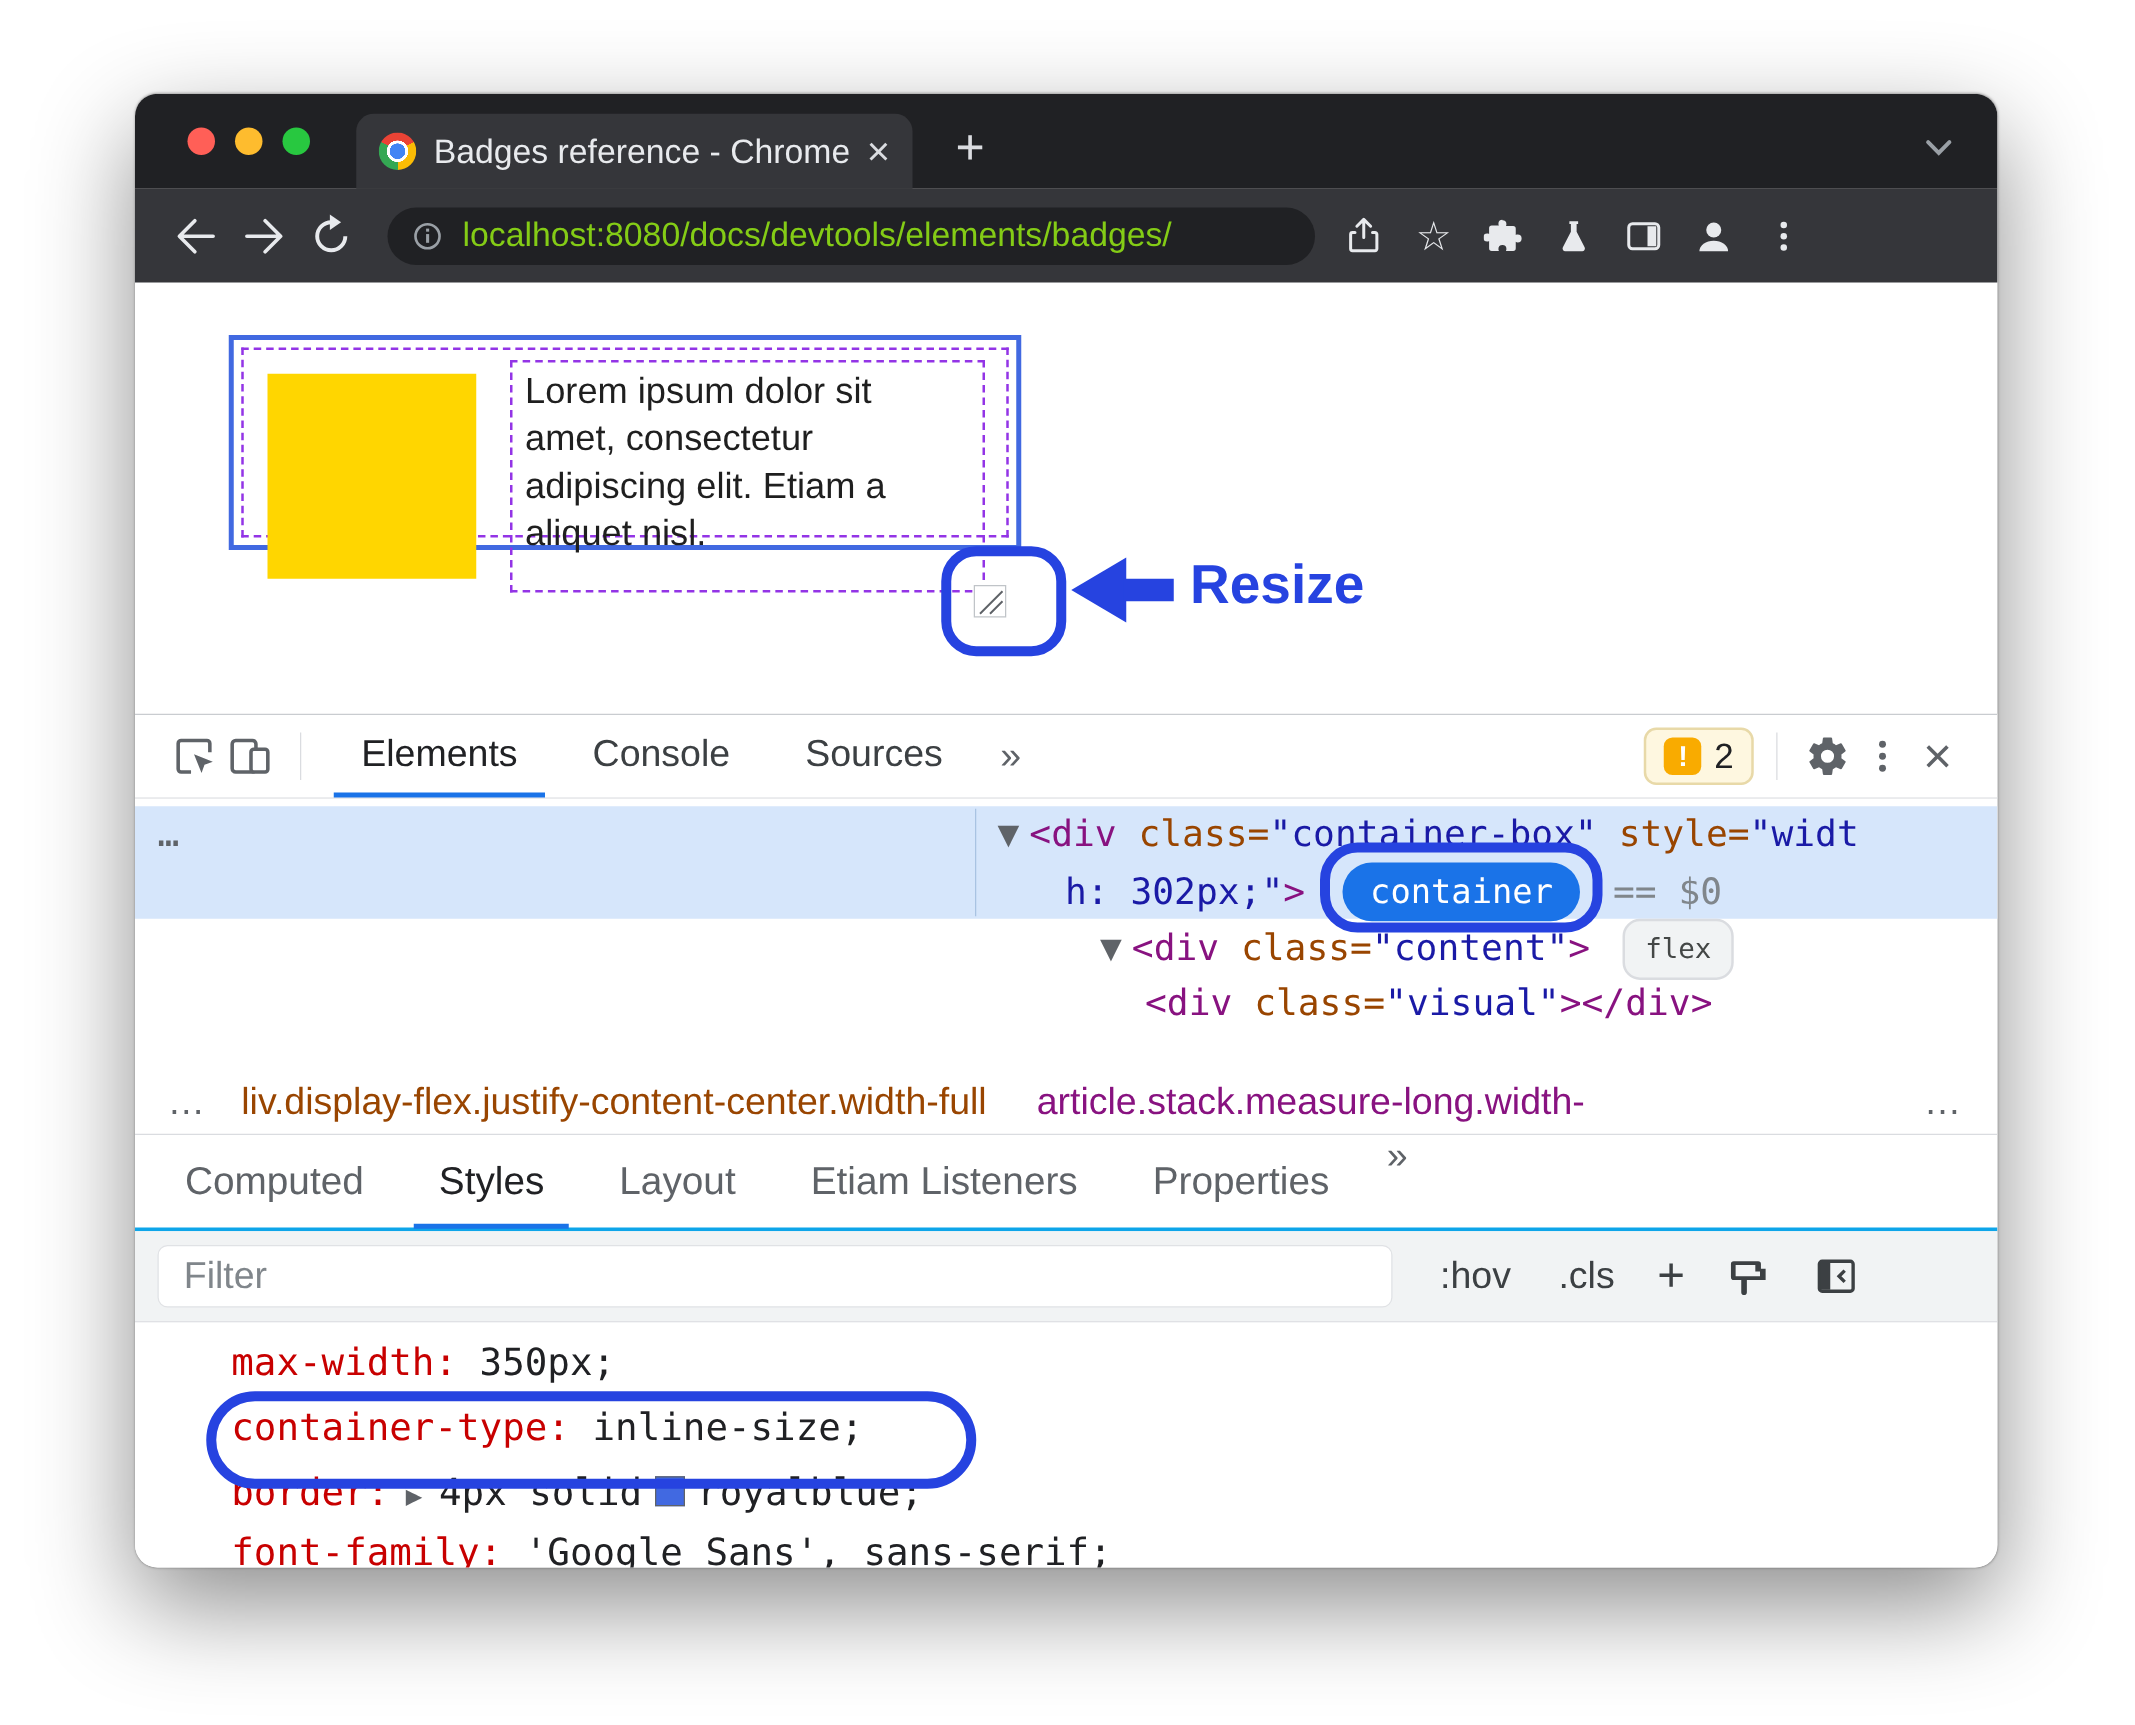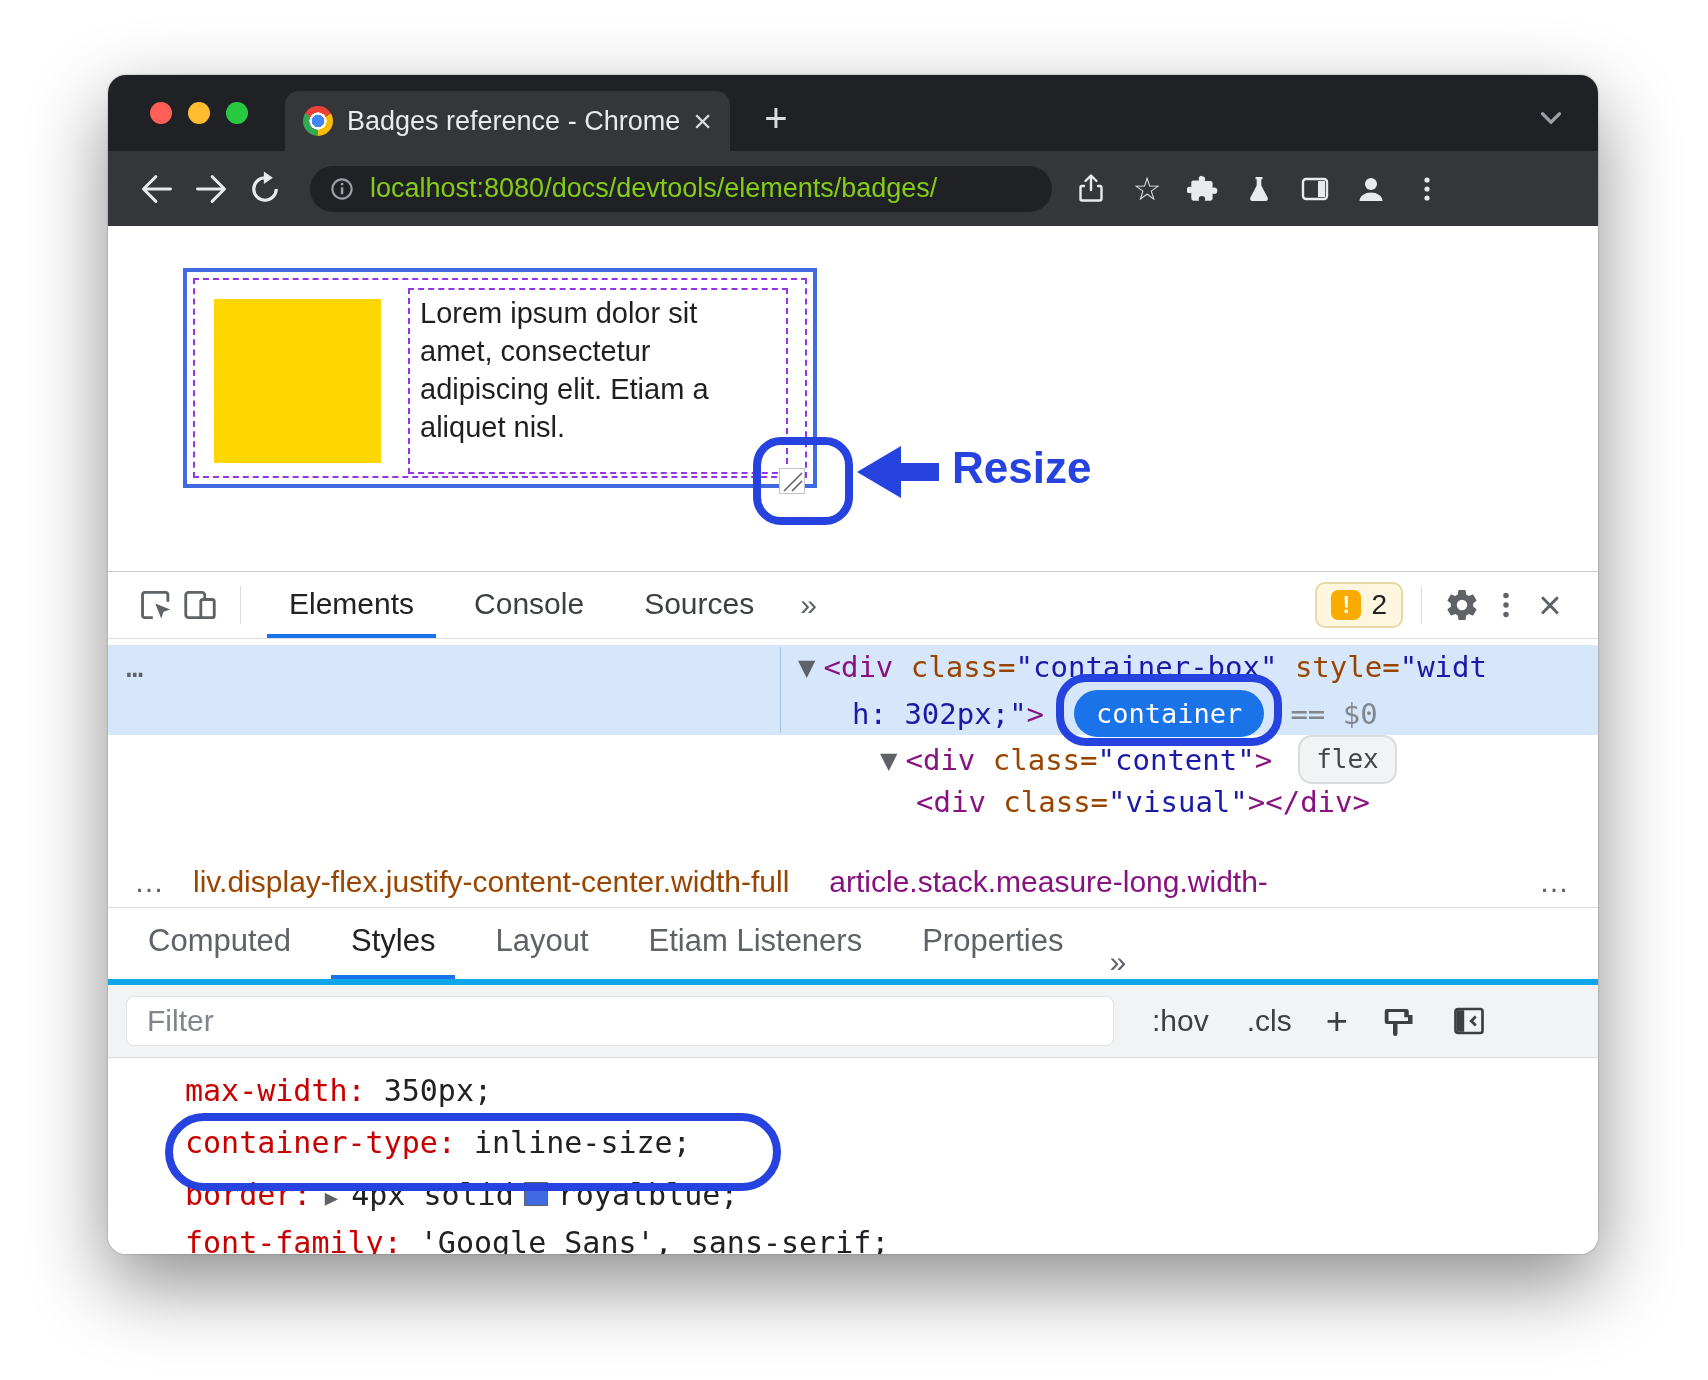--- a/index.html
+++ b/index.html
@@ -33,21 +33,21 @@
             display:flex; align-items:center; padding:0 30px; }
   .nav-btn { width:38px; height:38px; display:flex; align-items:center; justify-content:center; margin-right:16px; flex:0 0 auto; }
   .urlbar { flex:0 0 742px; height:46px; border-radius:23px; background:#202124; display:flex;
             align-items:center; padding:0 18px; margin:0 22px 0 10px; overflow:hidden; gap:14px; }
   .url-text { color:#84cc16; font-size:27px; white-space:nowrap; }
   .nav-right { display:flex; align-items:center; gap:22px; }
   .nav-right > div { width:34px; height:34px; display:flex; align-items:center; justify-content:center; }
   .star-glyph { color:#e8eaed; font-size:32px; line-height:32px; }
 
   
-  .demo-box { position:absolute; left:75px; top:193px; width:634px; height:220px;
+  .demo-box { position:absolute; left:75px; top:193px; width:634px; height:172px;
               border:4px solid #4169e1; background:#ffffff; }
   .flex-overlay { position:absolute; left:6px; top:6px; right:6px; bottom:6px;
                   border:2px dashed #9334e6; pointer-events:none; }
   .yellow-square { position:absolute; left:27px; top:27px; width:167px; height:164px; background:#ffd600; }
   .text-block { position:absolute; left:221px; top:16px; width:380px; height:186px;
                 border:2px dashed #9334e6; padding:4px 10px; font-size:29px; line-height:38px; color:#1f1f1f; }
   .resize-grip { position:absolute; left:592px; top:196px; width:26px; height:26px; background:#ffffff;
                  border:1px solid #c0c4c8; }
 
   
@@ -93,34 +93,34 @@
   .line4 { left:808px; top:141px; }
   .guide-line { position:absolute; left:672px; top:8px; width:1px; height:86px; background:#a9c3e2; }
   .tk-arrow { color:#5f6368; margin-right:8px; }
   .tk-tag { color:#881280; }
   .tk-attr { color:#994500; }
   .tk-val { color:#1a1aa6; }
   .tk-hint { color:#80868b; margin-left:26px; }
   .badge-container { display:inline-block; background:#1a73e8; color:#ffffff; border-radius:999px;
                      padding:1px 22px; font-size:27px; margin-left:30px; vertical-align:1px; }
   .badge-flex { display:inline-block; background:#f1f3f4; color:#444746; border:2px solid #dadce0;
-                border-radius:14px; padding:0 16px; font-size:26px; margin-left:26px; vertical-align:2px; }
+                border-radius:14px; padding:0 16px; font-size:22px; margin-left:26px; vertical-align:2px; }
 
   
   .breadcrumbs { position:absolute; left:0; top:782px; width:100%; height:51px; background:#ffffff;
                  border-bottom:1px solid #dadce0; display:flex; align-items:center; font-size:30px;
                  white-space:nowrap; overflow:hidden; }
   .crumb-more { color:#5f6368; padding:0 26px; letter-spacing:3px; }
   .crumb-a { color:#994500; }
   .crumb-b { color:#881280; margin-left:40px; }
   .crumb-more.right { margin-left:auto; }
 
   
   .styles-tabs { position:absolute; left:0; top:833px; width:100%; height:77px; background:#ffffff;
-                 border-bottom:6px solid #0ea5e9; display:flex; align-items:flex-end; padding:0 10px; }
+                 border-bottom:3px solid #0ea5e9; display:flex; align-items:flex-start; padding:0 10px; }
   .s-tab { height:75px; line-height:73px; padding:0 30px; font-size:31px; color:#5f6368;
            position:relative; flex:0 0 auto; white-space:nowrap; }
   .s-tab.active { color:#202124; }
   .s-tab.active::after { content:""; position:absolute; left:10px; right:10px; bottom:0; height:4px; background:#1a73e8; }
 
   
   .filter-row { position:absolute; left:0; top:910px; width:100%; height:73px; background:#f1f3f4;
                 border-bottom:1px solid #dadce0; display:flex; align-items:center; padding:0 18px; }
   .filter-input { width:988px; height:50px; border:1px solid #e0e2e5; border-radius:8px; background:#ffffff;
                   font-size:30px; padding:0 20px; color:#202124; outline:none;

